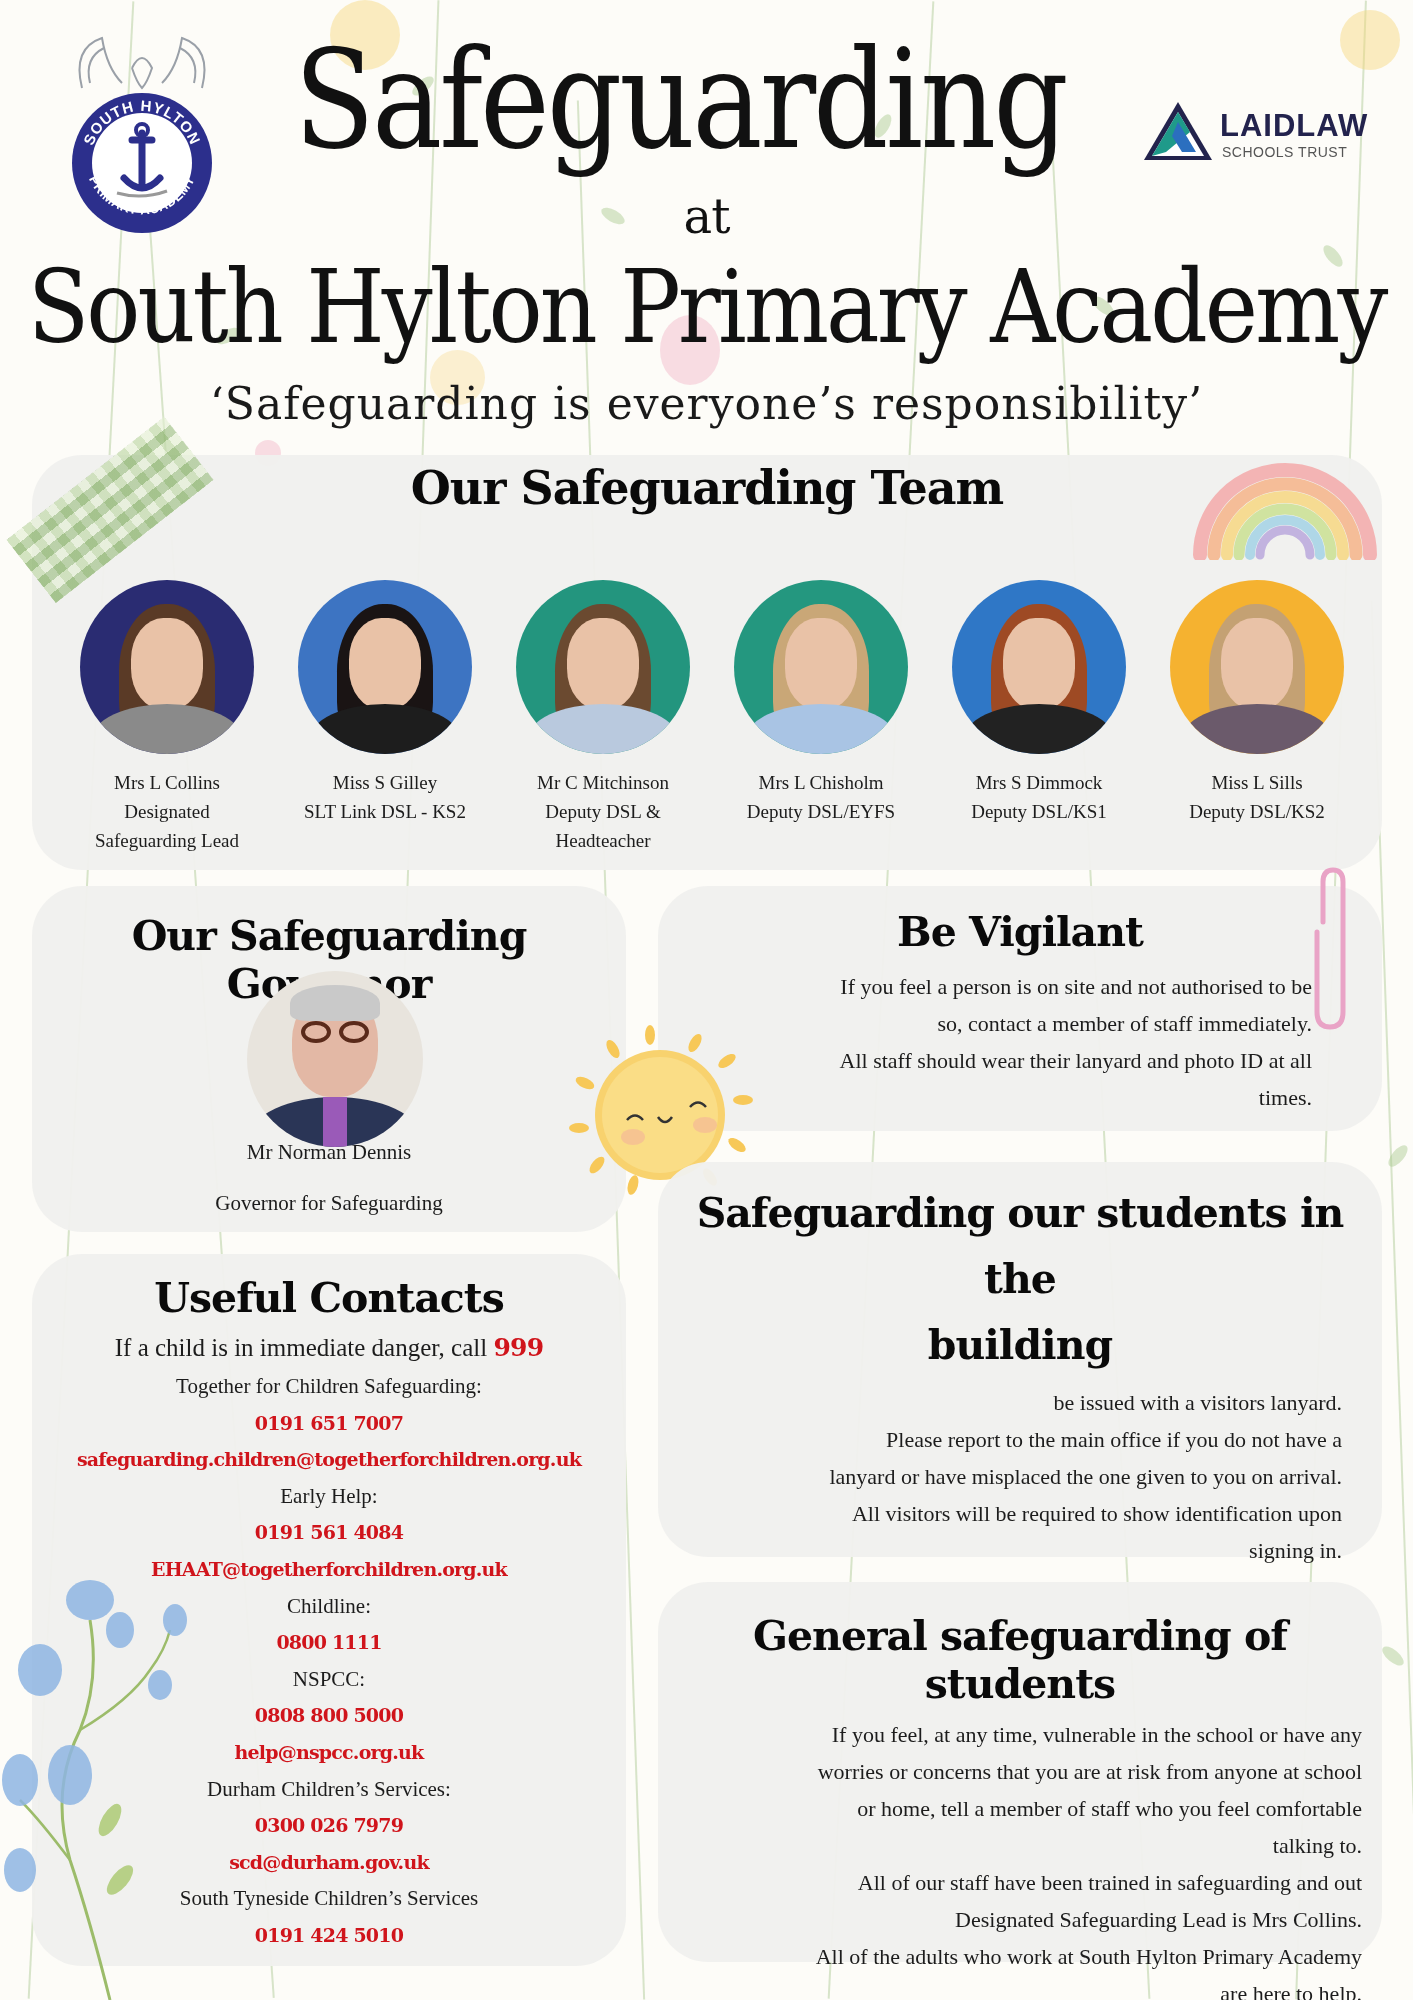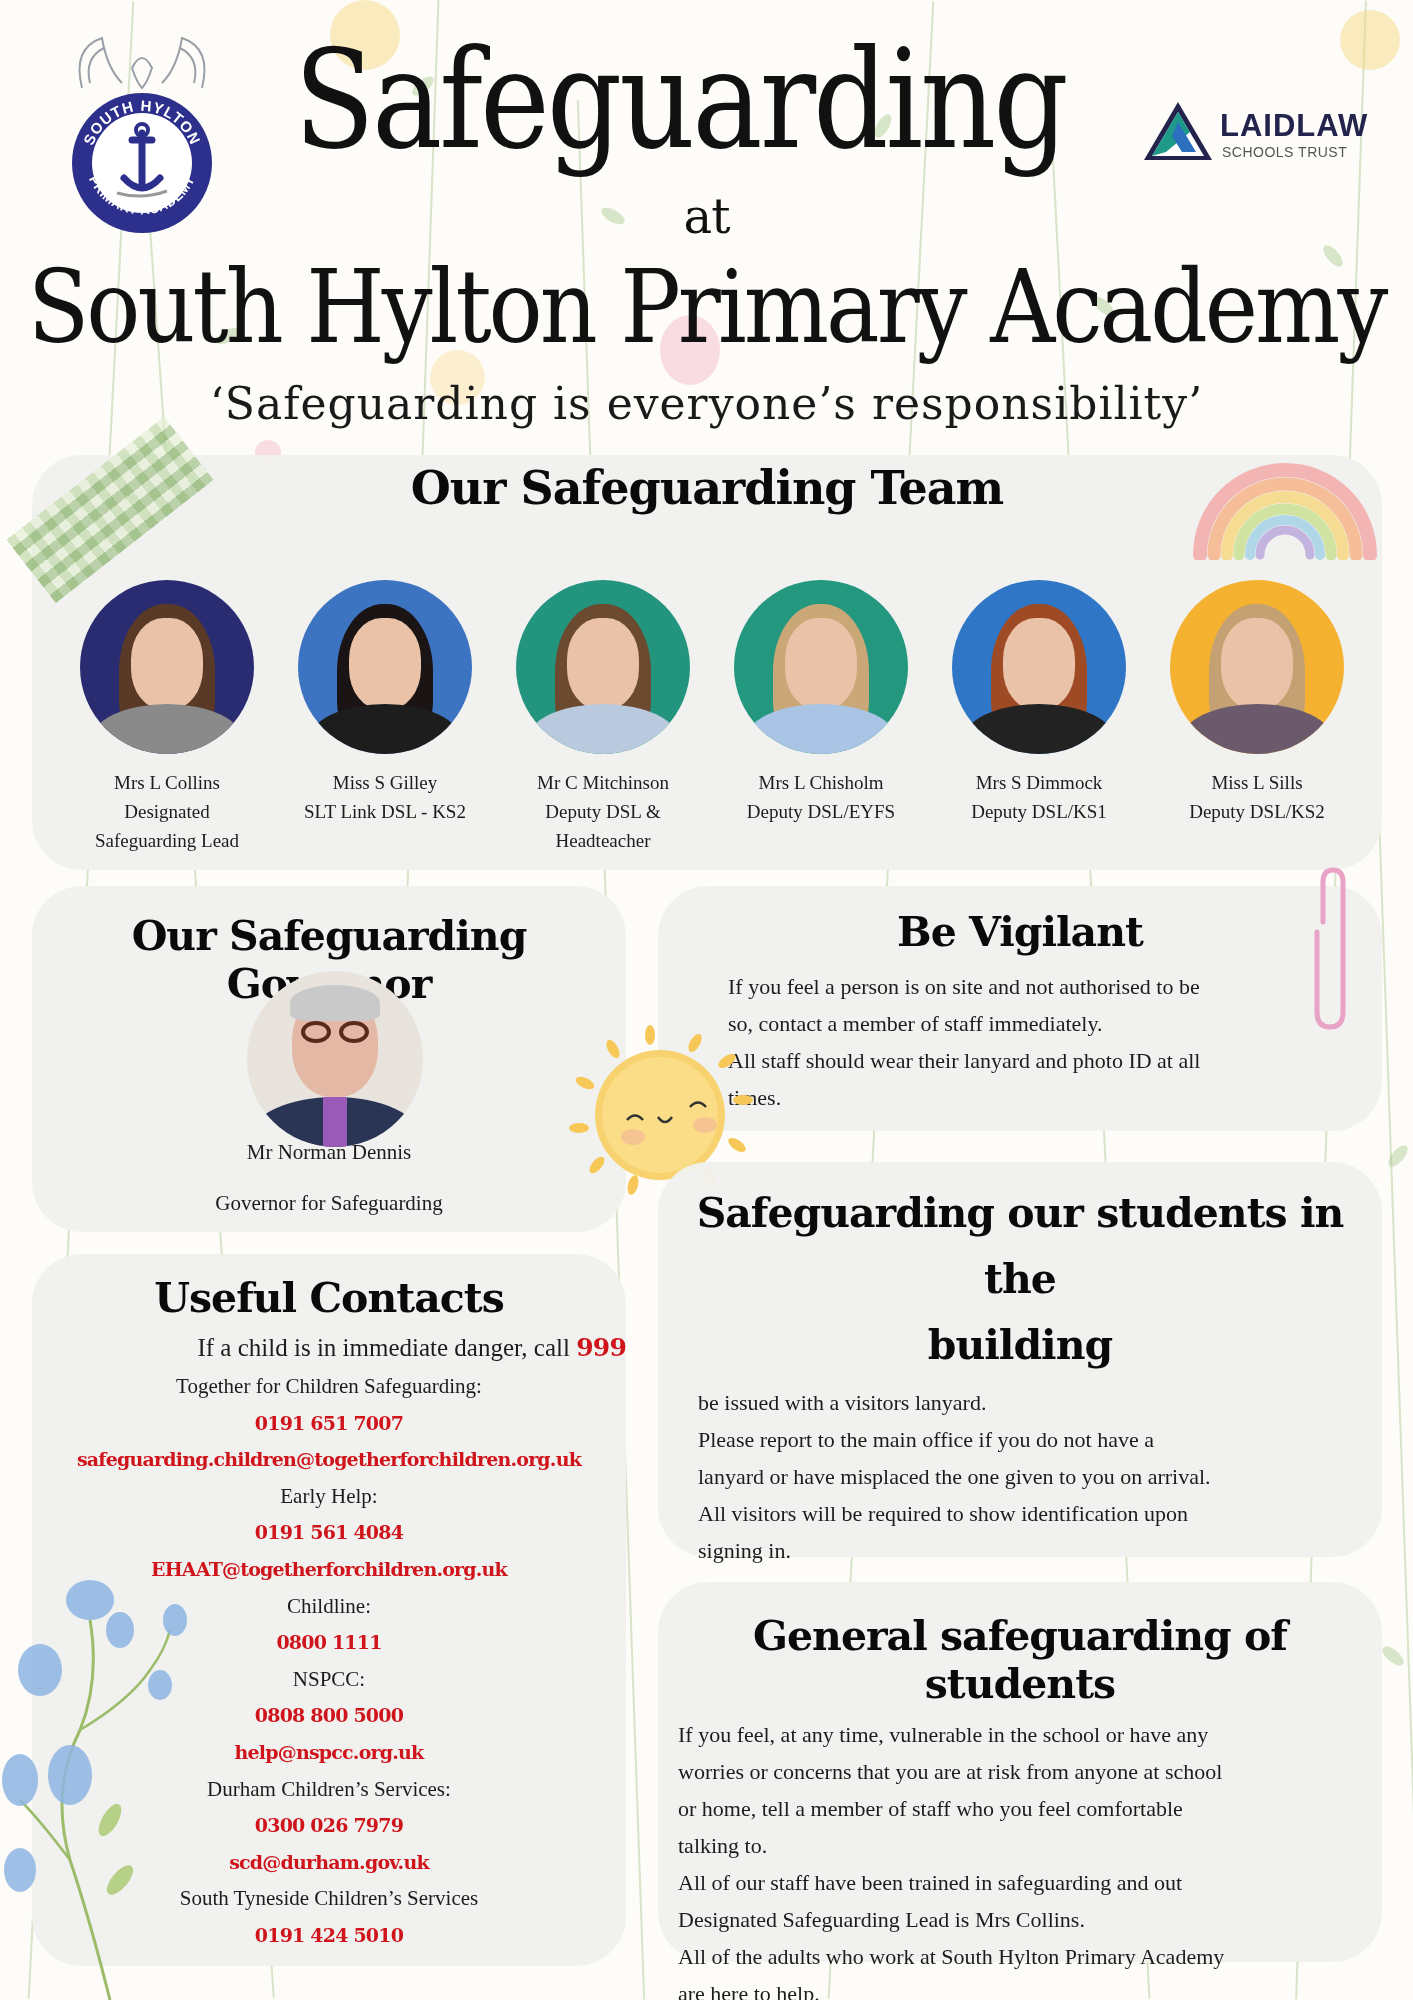--- a/index.html
+++ b/index.html
@@ -38,21 +38,21 @@
     }
 
     .card {
       position: absolute; background: rgba(240,240,238,0.96); border-radius: 50px;
     }
     .card h2 {
       font-family: "DejaVu Serif", serif; font-weight: bold; text-align: center; color: #0a0a0a;
       letter-spacing: -1px;
     }
     .card p, .card .line {
-      font-family: "Liberation Serif", serif; text-align: left; color: #1c1c1c;
+      font-family: "Liberation Serif", serif; text-align: right; color: #1c1c1c;
     }
 
     
     .team-card { left: 32px; top: 455px; width: 1350px; height: 415px; }
     .team-card h2 { font-size: 46px; margin-top: 6px; }
     .team-grid { position: absolute; left: 30px; top: 125px; width: 1300px; display: flex; justify-content: space-between; }
     .member { width: 210px; display: flex; flex-direction: column; align-items: center; }
     .avatar { width: 174px; height: 174px; border-radius: 50%; position: relative; overflow: hidden; }
     .avatar .head { position: absolute; left: 50%; top: 22%; width: 72px; height: 92px; margin-left: -36px; border-radius: 45%; background: #e9c2a7; }
     .avatar .hair { position: absolute; left: 50%; top: 14%; width: 96px; height: 140px; margin-left: -48px; border-radius: 48% 48% 30% 30%; }
@@ -78,21 +78,21 @@
 
     
     .gen-card { left: 658px; top: 1582px; width: 724px; height: 380px; }
     .gen-card h2 { font-size: 41px; margin-top: 30px; }
     .gen-body { margin-top: 8px; font-size: 22px; line-height: 37px; padding: 0 20px; }
 
     
     .con-card { left: 32px; top: 1254px; width: 594px; height: 712px; }
     .con-card h2 { font-size: 41px; margin-top: 20px; margin-bottom: 6px; }
     .con-line { font-family: "Liberation Serif", serif; text-align: center; font-size: 21px; line-height: 36.6px; color: #1c1c1c; }
-    .con-line.lead { font-size: 25px; line-height: 40px; text-align: right; }
+    .con-line.lead { font-size: 25px; line-height: 40px; }
     .red { color: #d0141b; font-family: "DejaVu Serif", serif; font-weight: bold; letter-spacing: -0.8px; }
     .con-line.red { font-size: 19px; }
 
     .deco { position: absolute; }
   </style>
 </head>
 <body>
 
 <div>
   <div class="bg-stem" style="left:80px;top:0;height:2000px;transform:rotate(3deg)"></div>

